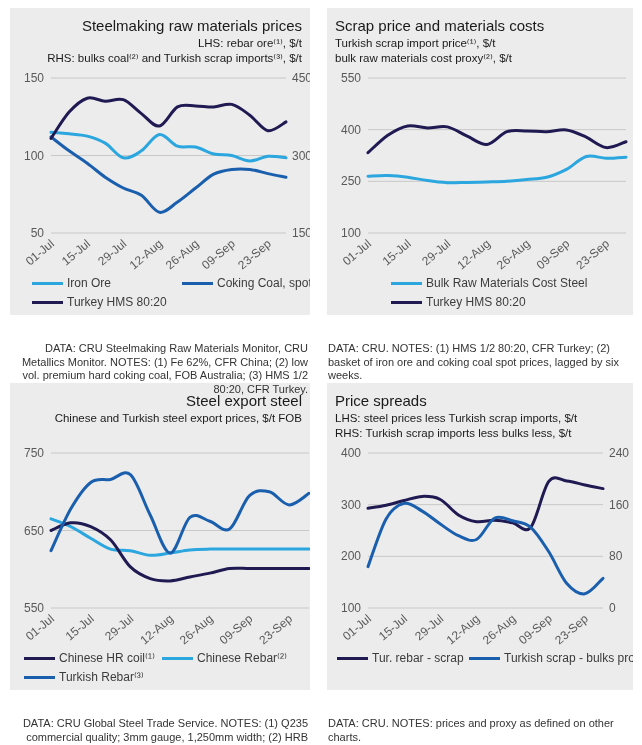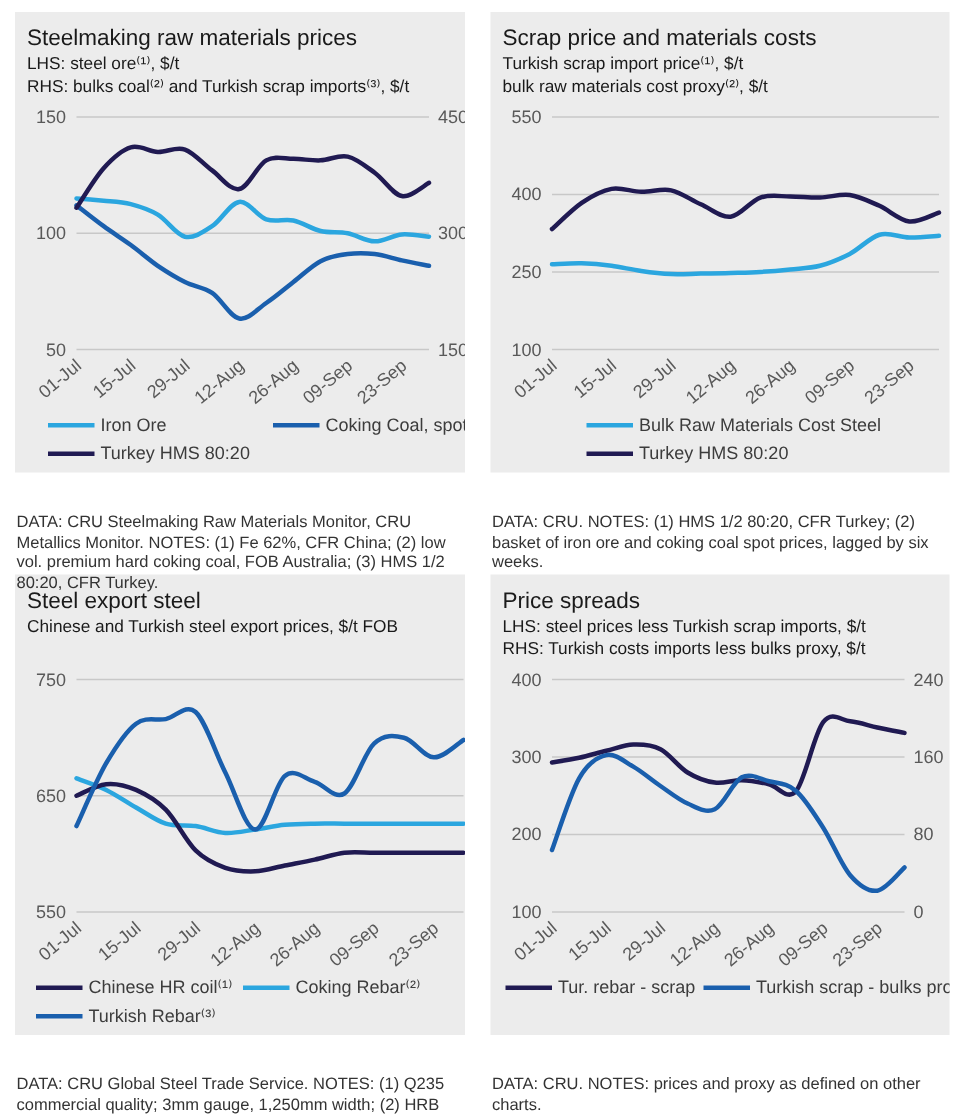--- a/index.html
+++ b/index.html
@@ -1,18 +1,18 @@
 <!DOCTYPE html>
 <html><head>
 <meta charset="utf-8">
 <style>
   html,body{margin:0;padding:0;background:#ffffff;}
   body{width:642px;height:745px;font-family:"Liberation Sans","DejaVu Sans",sans-serif;-webkit-font-smoothing:antialiased;}
   .page{display:grid;grid-template-columns:321px 321px;padding-top:8px;box-sizing:border-box;}
-  .cell-l{padding:0 11px 0 10px;box-sizing:border-box;}
+  .cell-l{padding:0 11px 0 10px;box-sizing:border-box;text-align:right;}
   .cell-r{padding:0 9px 0 6px;box-sizing:border-box;}
   .panel{background:#ECECEC;height:307px;box-sizing:border-box;padding:9px 8px 4px 8px;overflow:hidden;}
   .title{margin:0;font-size:15px;font-weight:400;color:#1A1A1A;line-height:18px;letter-spacing:0;}
   .subtitles{height:30px;margin-top:1px;}
   .subtitle{font-size:11.5px;color:#1A1A1A;line-height:14.5px;white-space:nowrap;}
   .chart{height:206px;margin-top:2px;}
   .chart svg{display:block;}
   .legend{margin-top:2px;color:#3C3C3C;font-size:12px;}
   .legend-grid2{display:grid;grid-template-columns:150px 150px;row-gap:5px;padding-left:14px;}
   .legend-grid2-bl{display:grid;grid-template-columns:138px 160px;row-gap:5px;padding-left:6px;}
@@ -26,21 +26,21 @@
 </style>
 </head>
 <body>
 
 <div class="page">
 
   <div class="cell-l">
     <section class="panel">
       <h2 class="title">Steelmaking raw materials prices</h2>
       <div class="subtitles">
-        <div class="subtitle">LHS:  steel ore⁽¹⁾, $/t</div>
+        <div class="subtitle">LHS:  rebar ore⁽¹⁾, $/t</div>
         <div class="subtitle">RHS: bulks coal⁽²⁾ and Turkish scrap imports⁽³⁾, $/t</div>
       </div>
       <div class="chart">
           <svg width="301" height="206" viewBox="0 0 301 206">
             <line x1="33" y1="10" x2="268" y2="10" stroke="#C8C8C8" stroke-width="1"></line>
             <text x="26" y="14" text-anchor="end" font-size="12" fill="#595959">150</text>
             <text x="274" y="14" text-anchor="start" font-size="12" fill="#595959">450</text>
             <line x1="33" y1="87.5" x2="268" y2="87.5" stroke="#C8C8C8" stroke-width="1"></line>
             <text x="26" y="91.5" text-anchor="end" font-size="12" fill="#595959">100</text>
             <text x="274" y="91.5" text-anchor="start" font-size="12" fill="#595959">300</text>
@@ -102,21 +102,21 @@
             <path d="M33.0,107.7C36.3,100.7 46.2,77.2 52.8,65.8C59.5,54.4 66.1,44.4 72.7,39.5C79.3,34.5 85.9,37.6 92.5,36.4C99.2,35.1 105.8,25.8 112.4,31.7C119.0,37.6 125.6,59.0 132.2,72.0C138.8,85.0 145.5,109.6 152.1,110.0C158.7,110.4 165.3,79.6 171.9,74.3C178.5,69.0 185.2,76.3 191.8,78.2C198.4,80.1 205.0,90.2 211.6,86.0C218.2,81.7 224.8,58.8 231.5,52.6C238.1,46.4 244.7,47.2 251.3,48.8C257.9,50.3 264.5,61.7 271.2,61.9C277.8,62.2 287.7,52.2 291.0,50.3" fill="none" stroke="#1A5FAD" stroke-width="3" stroke-linecap="round" stroke-linejoin="round"></path>
           </svg>
         </div>
       <div class="legend legend-grid2-bl">
           <div class="legend-item">
             <span class="swatch" style="background: rgb(32, 26, 82);"></span>
             <span>Chinese HR coil⁽¹⁾</span>
           </div>
           <div class="legend-item">
             <span class="swatch" style="background: rgb(43, 166, 223);"></span>
-            <span>Coking Rebar⁽²⁾</span>
+            <span>Chinese Rebar⁽²⁾</span>
           </div>
           <div class="legend-item">
             <span class="swatch" style="background: rgb(26, 95, 173);"></span>
             <span>Turkish Rebar⁽³⁾</span>
           </div>
         </div>
     </section>
     <p class="notes notes-row-bot">DATA: CRU Global Steel Trade Service. NOTES: (1) Q235 commercial quality; 3mm gauge, 1,250mm width; (2) HRB 400, 14mm diameter rebar; (3) 12mm rebar (not formally assessed).</p>
   </div>
 
@@ -158,21 +158,21 @@
             <span>Turkey HMS 80:20</span>
           </div>
         </div>
     </section>
     <p class="notes notes-row-top">DATA: CRU.  NOTES: (1) HMS 1/2 80:20, CFR Turkey; (2) basket of iron ore and coking coal spot prices, lagged by six weeks.</p>
 
     <section class="panel">
       <h2 class="title">Price spreads</h2>
       <div class="subtitles">
         <div class="subtitle">LHS: steel prices less Turkish scrap imports, $/t</div>
-        <div class="subtitle">RHS: Turkish costs imports less bulks proxy, $/t</div>
+        <div class="subtitle">RHS: Turkish scrap imports less bulks less, $/t</div>
       </div>
       <div class="chart">
           <svg width="301" height="206" viewBox="0 0 301 206">
             <line x1="33" y1="10" x2="268" y2="10" stroke="#C8C8C8" stroke-width="1"></line>
             <text x="26" y="14" text-anchor="end" font-size="12" fill="#595959">400</text>
             <text x="274" y="14" text-anchor="start" font-size="12" fill="#595959">240</text>
             <line x1="33" y1="61.666666666666664" x2="268" y2="61.666666666666664" stroke="#C8C8C8" stroke-width="1"></line>
             <text x="26" y="65.66666666666666" text-anchor="end" font-size="12" fill="#595959">300</text>
             <text x="274" y="65.66666666666666" text-anchor="start" font-size="12" fill="#595959">160</text>
             <line x1="33" y1="113.33333333333333" x2="268" y2="113.33333333333333" stroke="#C8C8C8" stroke-width="1"></line>

